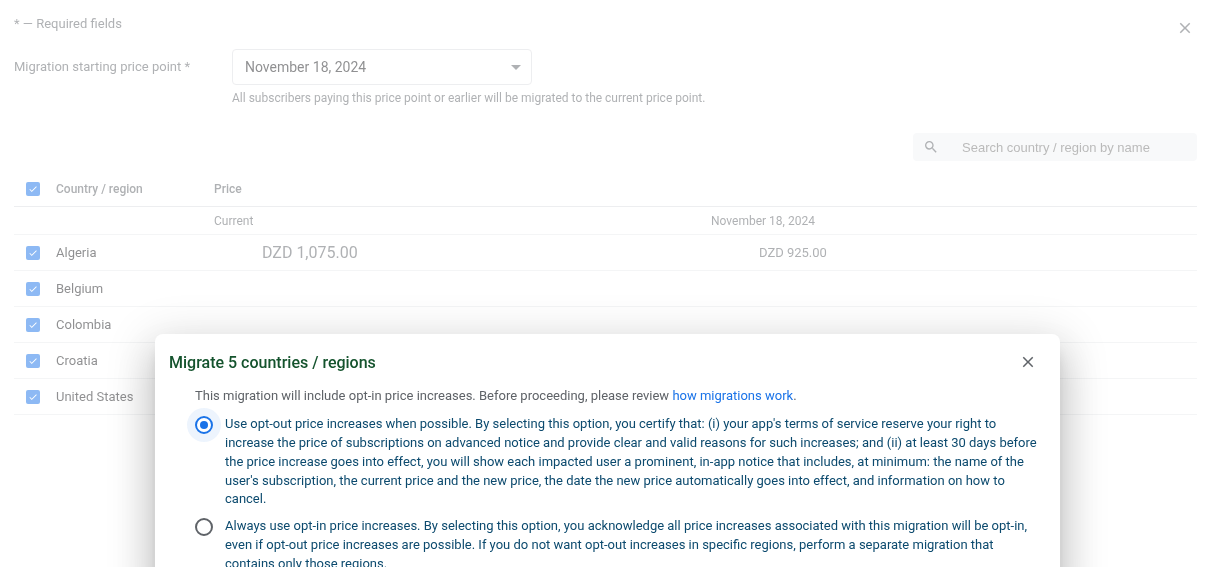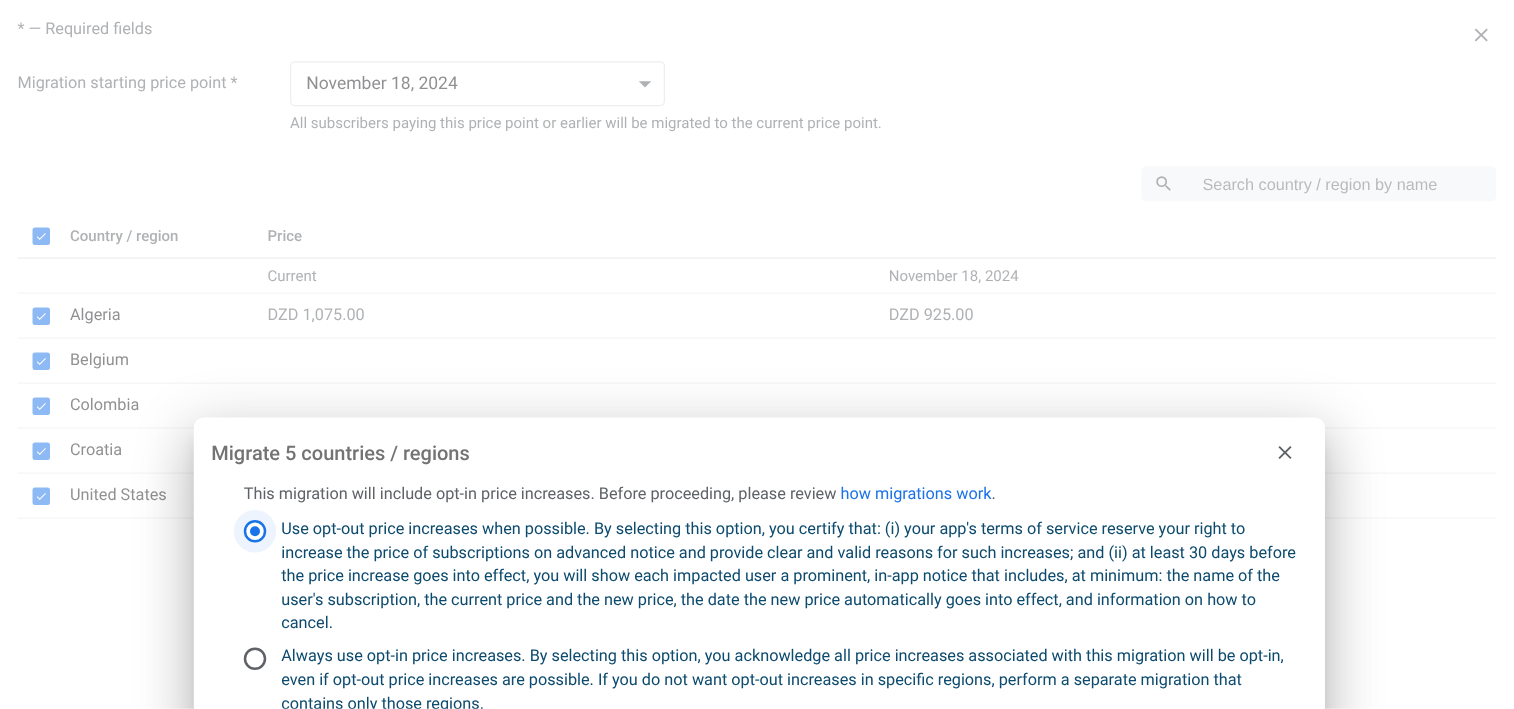--- a/index.html
+++ b/index.html
@@ -123,21 +123,21 @@
   .subhead .col-current { margin-left: 188px; width: 497px; font-size: 12px; color:#5f6368;}
   .subhead .col-date { font-size: 12px; color:#5f6368;}
   .trow {
     display: flex;
     align-items: center;
     height: 36px;
     padding-left: 12px;
     border-bottom: 1px solid #e8eaed;
   }
   .trow .country { width: 158px; font-size: 13px; color:#202124;}
-  .trow .price-current { width: 497px; font-size: 13px; color:#5f6368;}
+  .trow .price-current { width: 497px; font-size: 16px; color:#5f6368;margin-left:48px;}
   .trow .price-date { font-size: 13px; color:#5f6368;}
   .checkbox {
     width: 14px; height: 14px;
     background: #1a73e8;
     border-radius: 2px;
     display: flex;
     align-items: center;
     justify-content: center;
   }
   .checkbox svg { display:block; }
@@ -168,21 +168,21 @@
   }
   .dialog-header {
     display: flex;
     justify-content: space-between;
     align-items: center;
     margin-bottom: 14px;
   }
   .dialog-title {
     font-size: 16px;
     font-weight: 500;
-    color: #737373;
+    color: #14532d;
   }
   .dialog-body {
     padding-left: 26px;
     font-size: 13px;
     color: #5f6368;
   }
   .dialog-intro { margin-bottom: 12px; }
   .radio-row {
     display: flex;
     align-items: flex-start;

